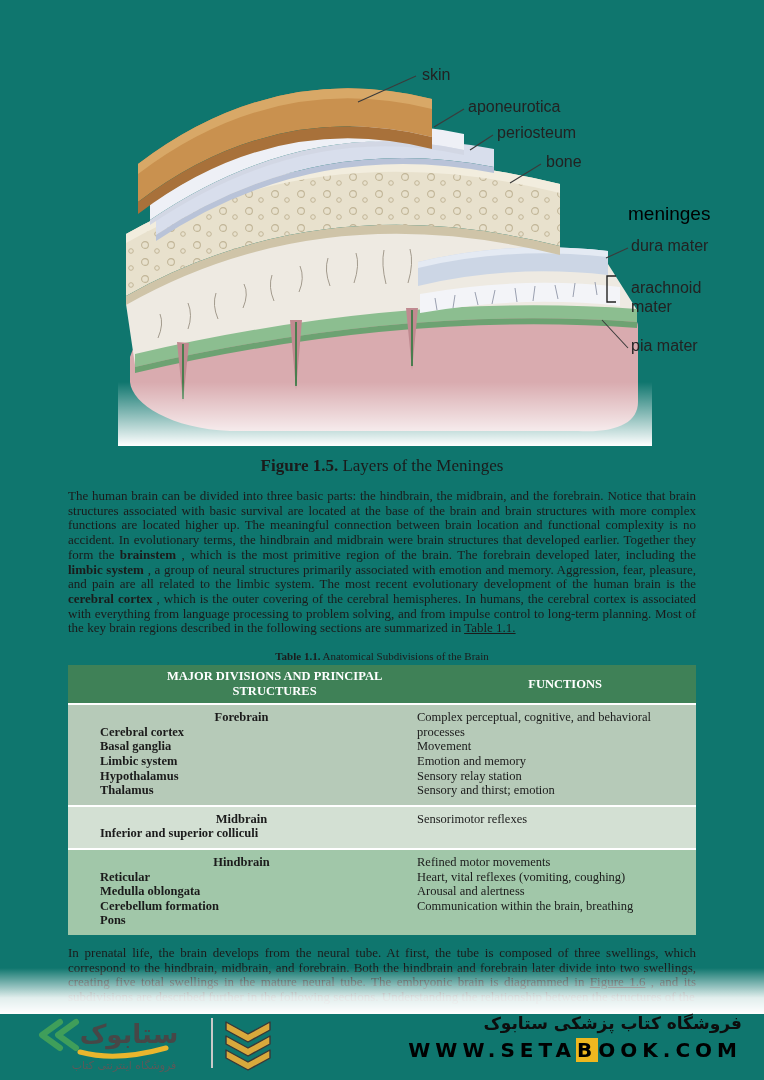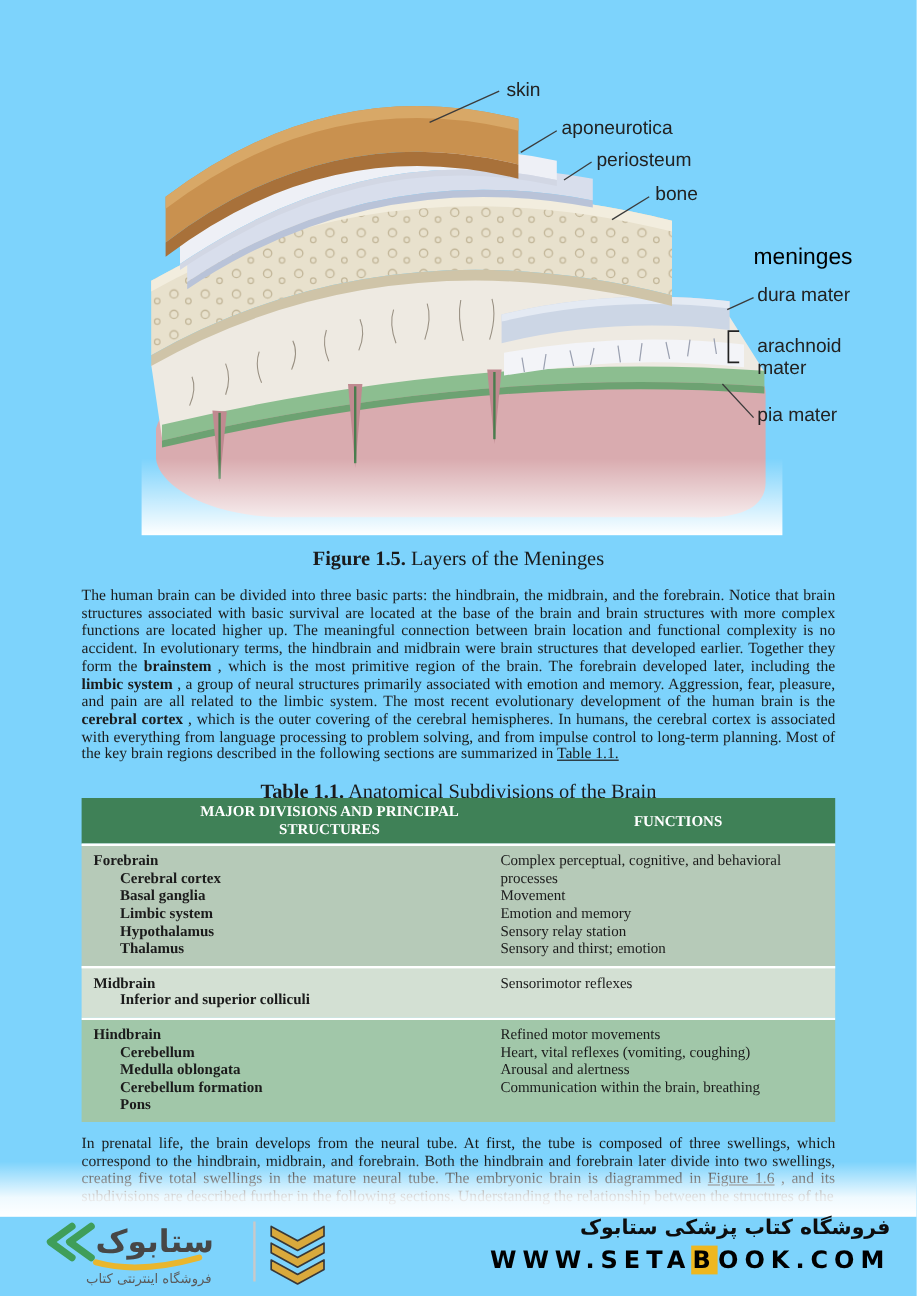--- a/index.html
+++ b/index.html
@@ -1,42 +1,42 @@
 <!DOCTYPE html>
 <html lang="en"><head>
 <meta charset="utf-8">
 <style>
   html,body{margin:0;padding:0;background:#fff;}
-  .page{position:relative;width:764px;height:1080px;background:#7dd3fc;overflow:hidden;
+  .page{position:relative;width:764px;height:1080px;background:#0f766e;overflow:hidden;
         font-family:"Liberation Serif",serif;color:#1b1b1b;}
 
   
   .fig-svg{position:absolute;left:60px;top:52px;}
   .fig-caption{position:absolute;left:68px;top:456px;width:628px;text-align:center;font-size:17px;}
 
   
   .para{position:absolute;left:68px;width:628px;text-align:justify;font-size:13px;line-height:14.7px;}
   #para1{top:489px;}
   #para2{top:946px;}
   .para b{font-weight:bold;}
   .link{text-decoration:underline;cursor:pointer;}
 
   
-  .tbl-caption{position:absolute;left:68px;top:650px;width:628px;text-align:center;font-size:17px;}
+  .tbl-caption{position:absolute;left:68px;top:650px;width:628px;text-align:center;font-size:11px;}
   .tbl{position:absolute;left:68px;top:665px;width:628px;font-size:12.5px;line-height:14.6px;}
   .tbl-head{display:flex;background:#3f8157;color:#fff;font-weight:bold;text-align:center;padding-left:47px;}
   .th1{width:345px;padding:4px 0 5px;}
   .th2{width:283px;display:flex;align-items:center;justify-content:center;}
   .tbl-row{display:flex;border-top:2px solid #fff;}
   .row0{background:#b6cab8;}
   .row1{background:#d3e0d3;}
   .row2{background:#a1c7a9;}
   .cell-left{width:345px;padding:5px 8px 7px 10px;box-sizing:border-box;}
   .cell-right{width:283px;padding:5px 12px 7px 4px;box-sizing:border-box;}
-  .division{font-weight:bold;}
+  .division{font-weight:bold;text-align:center;}
   .structure{font-weight:bold;padding-left:22px;}
 
   
   .fade{position:absolute;left:0;top:968px;width:764px;height:46px;
         background:linear-gradient(to bottom, rgba(255,255,255,0) 0%, rgba(255,255,255,0.88) 65%, #ffffff 100%);}
   .brand-svg{position:absolute;left:24px;top:1010px;}
   .store{position:absolute;right:22px;top:1013px;text-align:right;font-family:"DejaVu Sans",sans-serif;margin-left:12px;}
   .store-title{font-size:17px;font-weight:bold;color:#0d0d0d;direction:rtl;}
   .store-url{margin-top:5px;font-size:20px;font-weight:bold;letter-spacing:5px;color:#000;}
   .url-b{background:#eeb71f;padding:0 1px;}
@@ -198,21 +198,21 @@
         <div class="structure">Inferior and superior colliculi</div>
       </div>
       <div class="cell-right">
         <div class="func">Sensorimotor reflexes</div>
       </div>
     </div>
 
     <div class="tbl-row row2">
       <div class="cell-left">
         <div class="division">Hindbrain</div>
-        <div class="structure">Cerebellum</div>
+        <div class="structure">Reticular</div>
         <div class="structure">Medulla oblongata</div>
         <div class="structure">Cerebellum formation</div>
         <div class="structure">Pons</div>
       </div>
       <div class="cell-right">
         <div class="func">Refined motor movements</div>
         <div class="func">Heart, vital reflexes (vomiting, coughing)</div>
         <div class="func">Arousal and alertness</div>
         <div class="func">Communication within the brain, breathing</div>
       </div>

